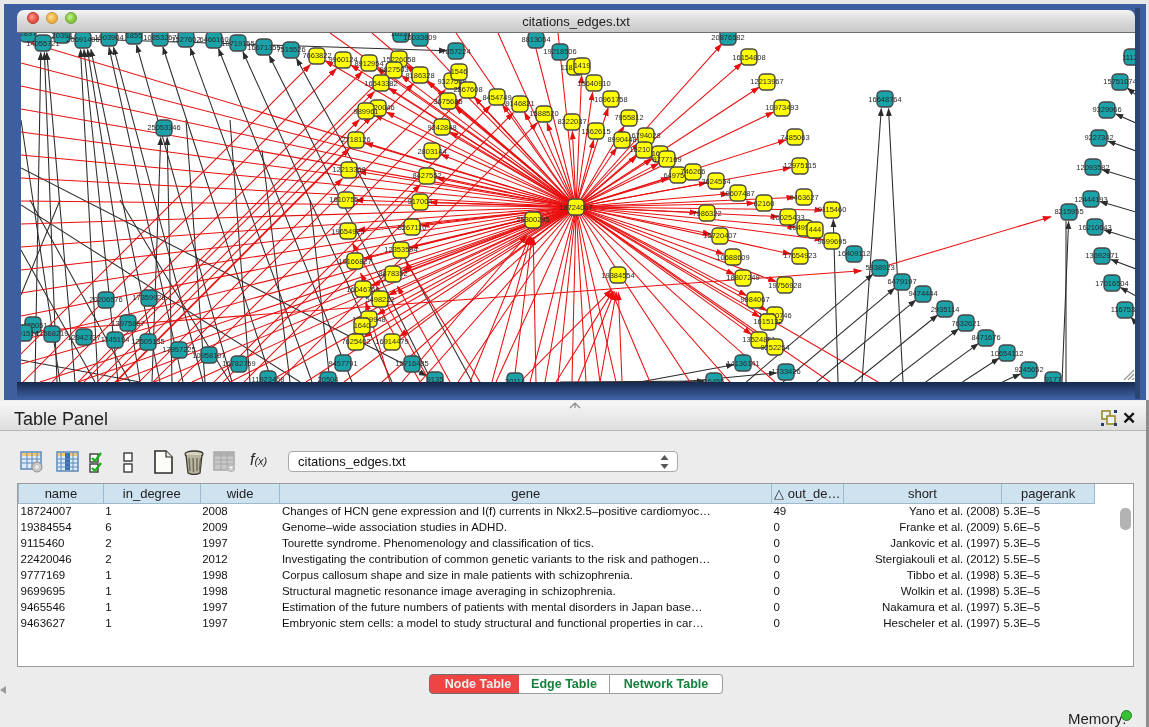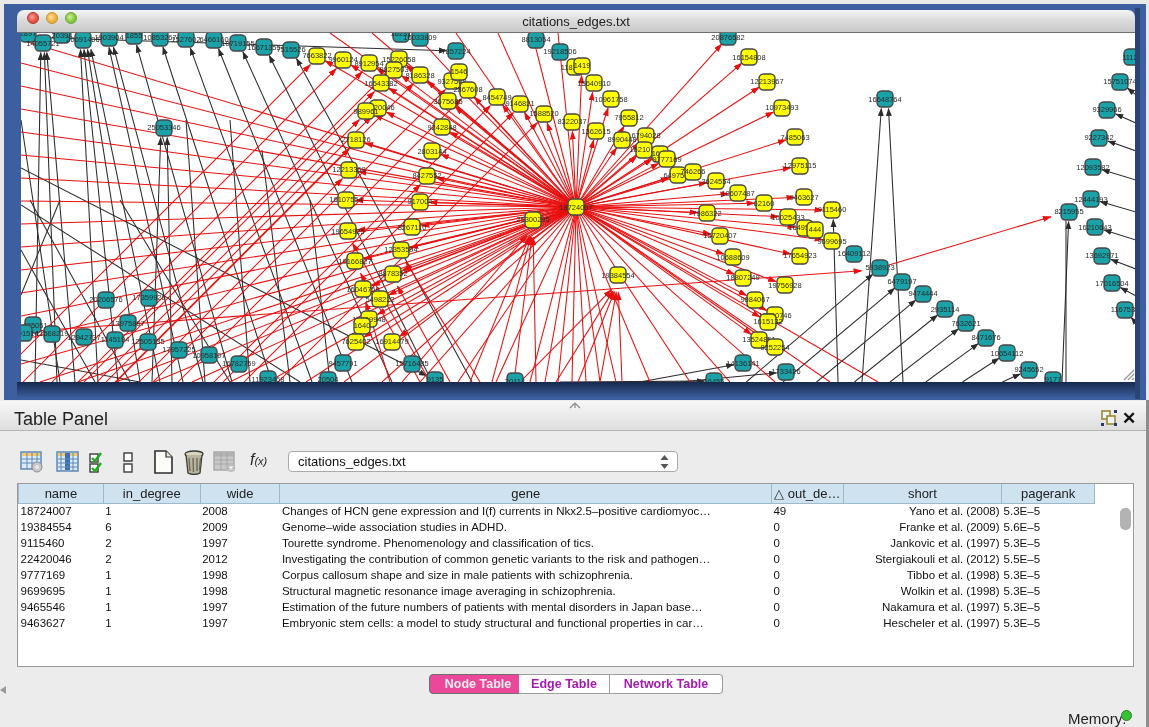--- a/index.html
+++ b/index.html
@@ -24,22 +24,22 @@
 #closex{position:absolute;left:1122px;top:408px;font-size:17px;font-weight:bold;color:#111}
 #dd{position:absolute;left:288px;top:451px;width:390px;height:21px;background:#fff;border:1px solid #a9a9a9;border-radius:4px;font-size:13px;color:#111;padding:2px 0 0 9px}
 #tablebox{position:absolute;left:17px;top:483px;width:1117px;height:184px;background:#fff;border:1px solid #9a9a9a;overflow:hidden}
 table{border-collapse:collapse;table-layout:fixed;width:1077px;font-size:11.5px}
 th{background:#cfe2f0;border:1px solid #9db9cc;border-top:none;font-weight:normal;font-size:13px;height:19px;color:#222}
 td{height:16px;white-space:nowrap;overflow:hidden;color:#111;padding:0 2px}
 .c0{width:84px} .c1{width:96px} .c2{width:79px} .c3{width:487px}
 .c4{width:71px} .c5{width:157px} .c6{width:92px}
 td.c5{text-align:right}
 #vsb{position:absolute;left:1102px;top:24px;width:11px;height:22px;background:#b3b3b3;border-radius:5px}
-.tab{position:absolute;top:674px;height:20px;font-size:12.5px;font-weight:bold;color:#a21caf;text-align:center;line-height:19px;background:#fff;border:1px solid #9e9e9e}
-#tab1{left:429px;width:98px;border-radius:4px 0 0 4px;background:#ec4899;color:#efefef;border-color:#6f6f6f}
+.tab{position:absolute;top:674px;height:20px;font-size:12.5px;font-weight:bold;color:#15803d;text-align:center;line-height:19px;background:#fff;border:1px solid #9e9e9e}
+#tab1{left:429px;width:98px;border-radius:4px 0 0 4px;background:#ef4444;color:#efefef;border-color:#6f6f6f}
 #tab2{left:519px;width:91px;border-left:none}
 #tab3{left:610px;width:113px;border-left:none;border-radius:0 4px 4px 0}
 #mem{position:absolute;left:1068px;top:710px;font-size:15px;color:#222}
 #memdot{position:absolute;left:1121px;top:710px;width:11px;height:11px;border-radius:50%;background:#35c335;border:1px solid #2a7c2a}
 #collapser{position:absolute;left:0px;top:686px;width:0;height:0;border-top:4px solid transparent;border-bottom:4px solid transparent;border-right:6px solid #9a9a9a}
 .icon{position:absolute;top:450px}
 </style></head>
 <body>
 <div id="gw">
   <div id="bluepanel"></div>

